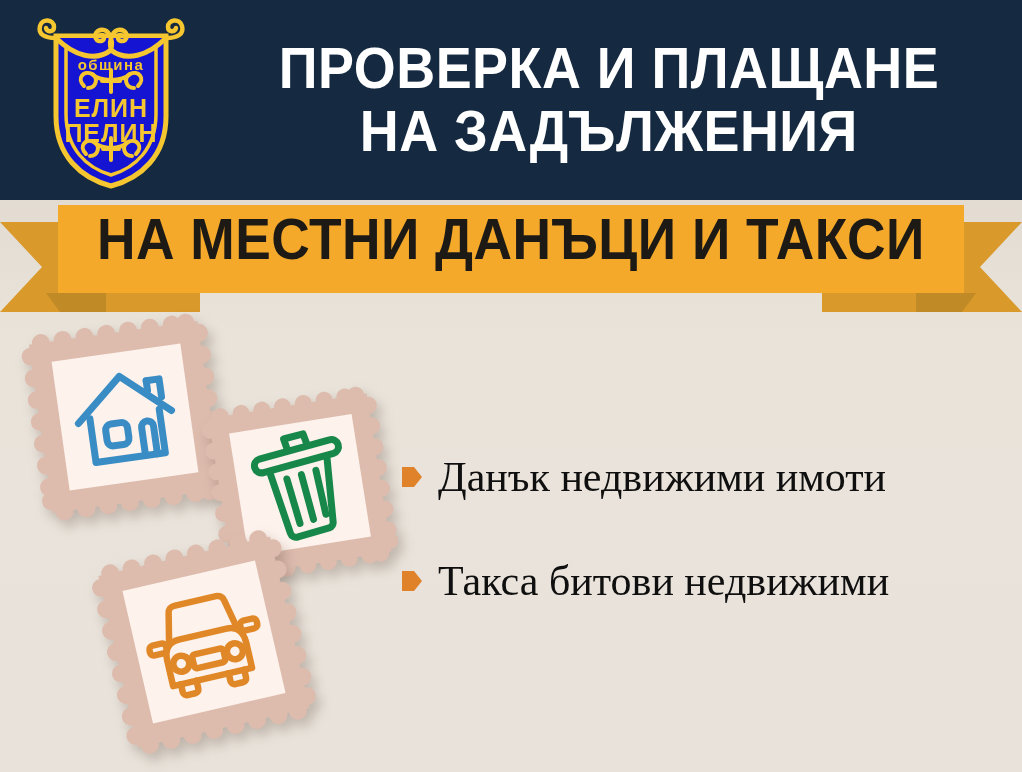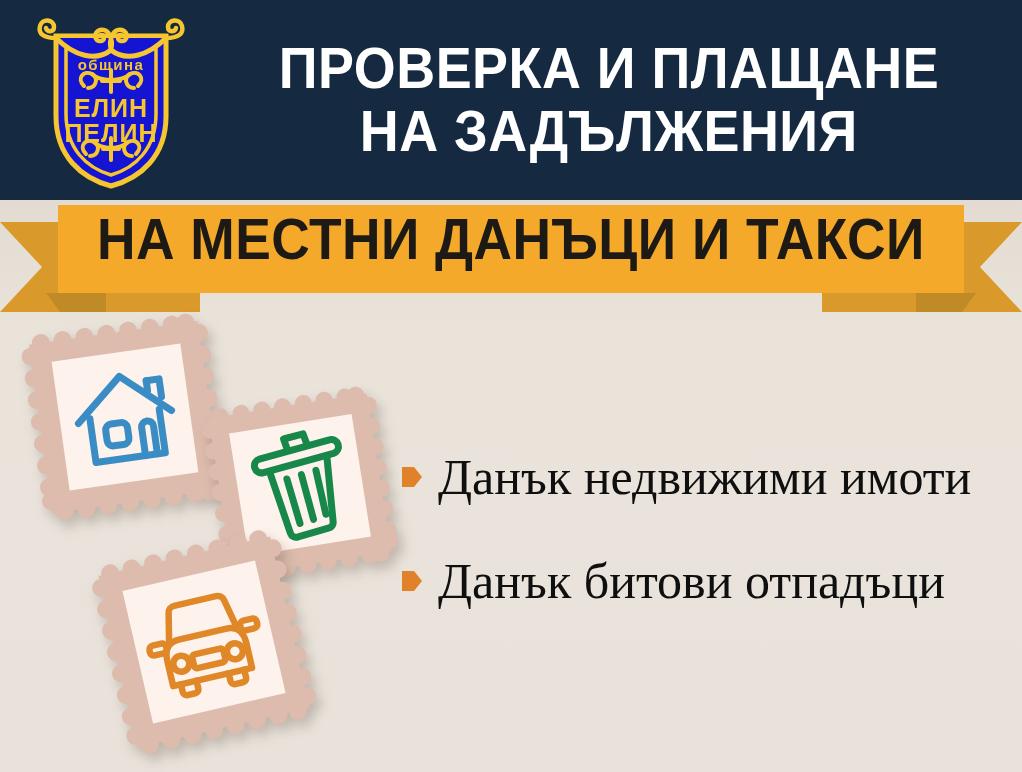--- a/index.html
+++ b/index.html
@@ -156,21 +156,21 @@
   .bullet-marker {
     flex: 0 0 auto;
     width: 24px;
     height: 26px;
     margin-right: 14px;
   }
   .bullet-marker svg { display: block; }
   .bullet-label {
     color: #0f0f0f;
     font-family: "Liberation Serif", "DejaVu Serif", serif;
-    font-size: 50px;
+    font-size: 42px;
     line-height: 1;
     white-space: nowrap;
   }
 </style>
 </head>
 <body>
 
 <div id="poster">
 
   <div class="header">
@@ -405,19 +405,19 @@
       </span>
       <span class="bullet-label">Данък недвижими имоти</span>
     </div>
 
     <div class="bullet-row">
       <span class="bullet-marker">
         <svg width="24" height="26" viewBox="0 0 24 26" aria-hidden="true">
           <path d="M2 3 L14 3 L22 13 L14 23 L2 23 Z" fill="#e0822a"></path>
         </svg>
       </span>
-      <span class="bullet-label">Данък битови отпадъци</span>
+      <span class="bullet-label">Такса битови недвижими</span>
     </div>
 
 
   </div>
 
 </div>
 
 </body></html>

